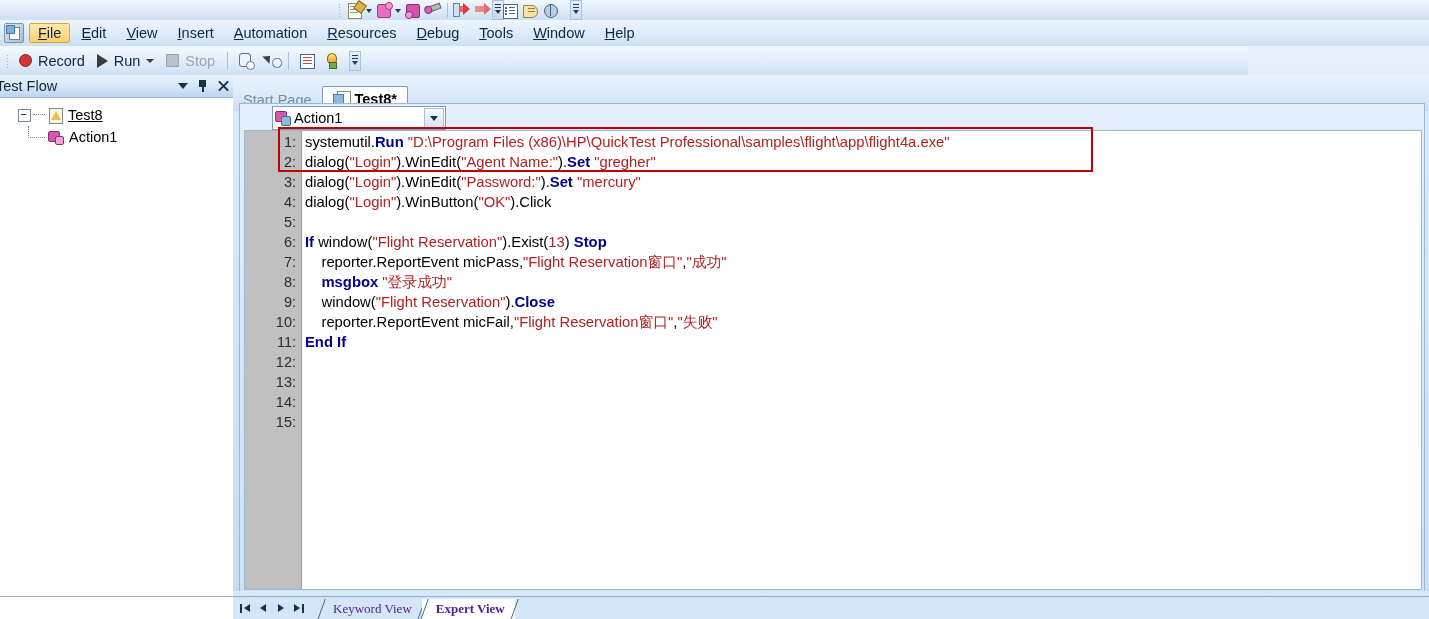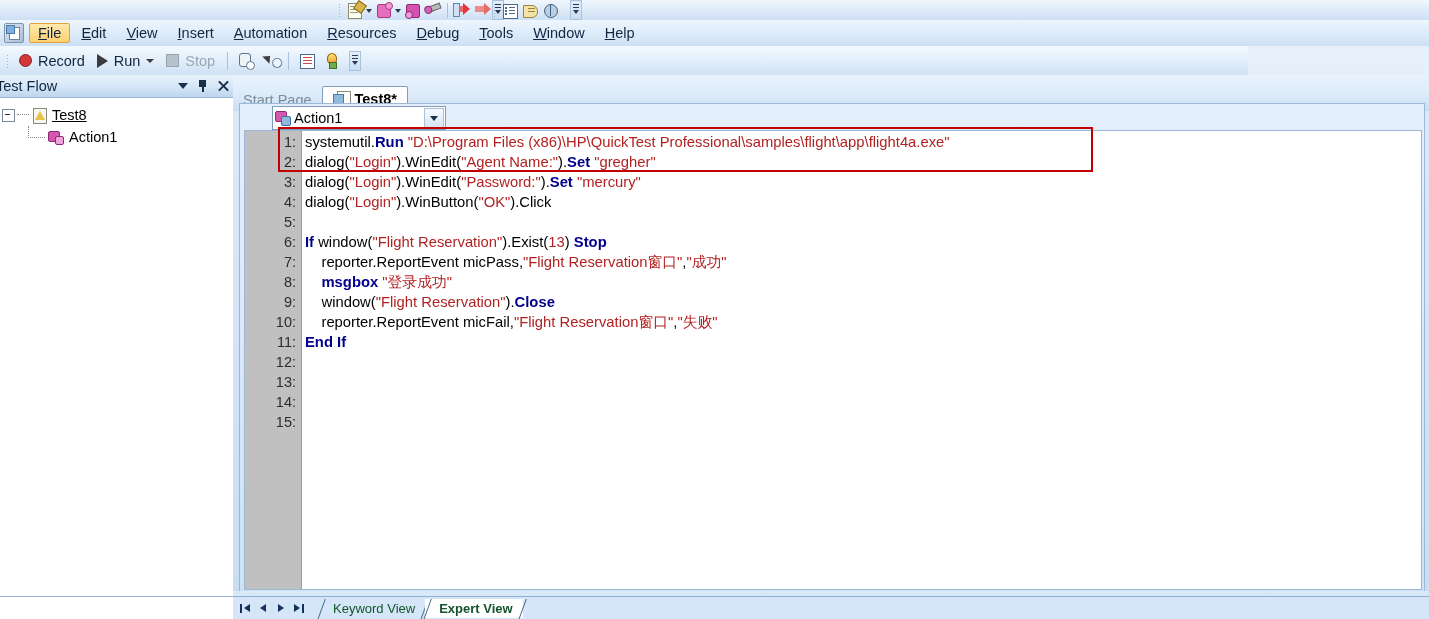--- a/index.html
+++ b/index.html
@@ -179,21 +179,21 @@
     border-top:6px solid #1a2f4a;}
   .lp-pin { position:relative; width:11px;height:12px;}
   .lp-pin::before{content:"";position:absolute;left:2px;top:0;width:7px;height:7px;background:#1a2f4a;}
   .lp-pin::after{content:"";position:absolute;left:4.5px;top:7px;width:2px;height:5px;background:#1a2f4a;}
   .lp-close { position:relative; width:12px;height:12px;}
   .lp-close::before,.lp-close::after{content:"";position:absolute;left:0;top:5px;width:13px;height:2px;background:#1a2f4a;}
   .lp-close::before{transform:rotate(45deg);} .lp-close::after{transform:rotate(-45deg);}
 
   .tree { padding: 6px 0 0 0; font-size: 14.5px; color: #000; }
   .tree-row { display:flex; align-items:center; height:22px; white-space:nowrap; }
-  .tree-row.lvl1 { padding-left: 0px; text-decoration: underline; }
+  .tree-row.lvl1 { padding-left: 16px; text-decoration: underline; }
   .tree-row.lvl2 { padding-left: 28px; }
   .expander {
     width: 11px; height: 11px; border: 1px solid #7a8a9a; background: #fff;
     position: relative; margin-left: 2px; margin-right: 2px; flex: none;
   }
   .expander::before { content:""; position:absolute; left:2px; top:4px; width:5px; height:1px; background:#333;}
   .dotline { width: 12px; border-top: 1px dotted #8a8a8a; height:1px; margin-right:2px; flex:none;}
   .dotline-el { width: 16px; height: 11px; border-left:1px dotted #8a8a8a; border-bottom:1px dotted #8a8a8a;
     margin-right:2px; flex:none; position:relative; top:-5px;}
   .icon-test {
@@ -298,21 +298,21 @@
   .navbtns { display:flex; align-items:center; margin-left:4px; gap:2px;}
   .navbtn { width:16px;height:16px;position:relative;}
   .navbtn i { position:absolute; }
   .tri-l { width:0;height:0;border-top:4.5px solid transparent;border-bottom:4.5px solid transparent;
     border-right:6px solid #14325c; left:5px; top:3.5px;}
   .tri-r { width:0;height:0;border-top:4.5px solid transparent;border-bottom:4.5px solid transparent;
     border-left:6px solid #14325c; left:5px; top:3.5px;}
   .bar-l { width:2px;height:9px;background:#14325c; left:3px; top:3.5px;}
   .bar-r { width:2px;height:9px;background:#14325c; left:11px; top:3.5px;}
   .vtab {
-    font-family:Liberation Sans, sans-serif; font-size:13px; color:#14532d;
+    font-family:Liberation Serif, serif; font-size:13px; color:#4c1d95;
     padding:2px 10px 2px 14px; position:relative; white-space:nowrap;
   }
   .vtab::before {
     content:""; position:absolute; left:2px; top:0; width:1px; height:21px;
     background:#4a6a8a; transform: skewX(-20deg);
   }
   .vtab::after {
     content:""; position:absolute; right:0px; top:0; width:1px; height:21px;
     background:#4a6a8a; transform: skewX(-20deg);
   }

